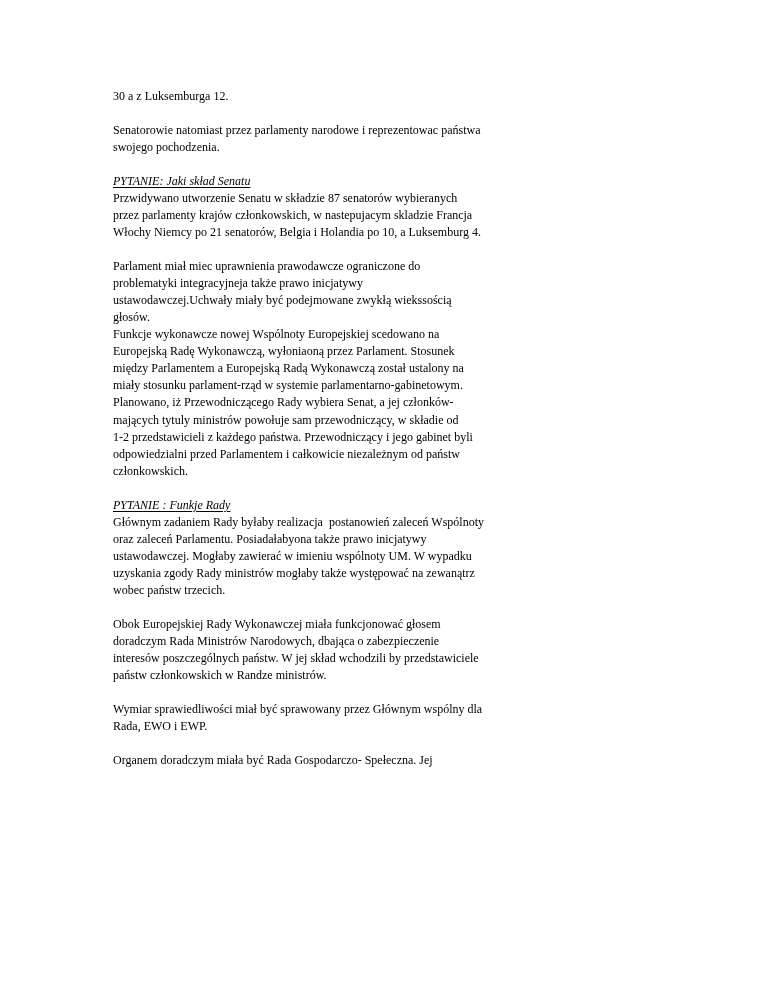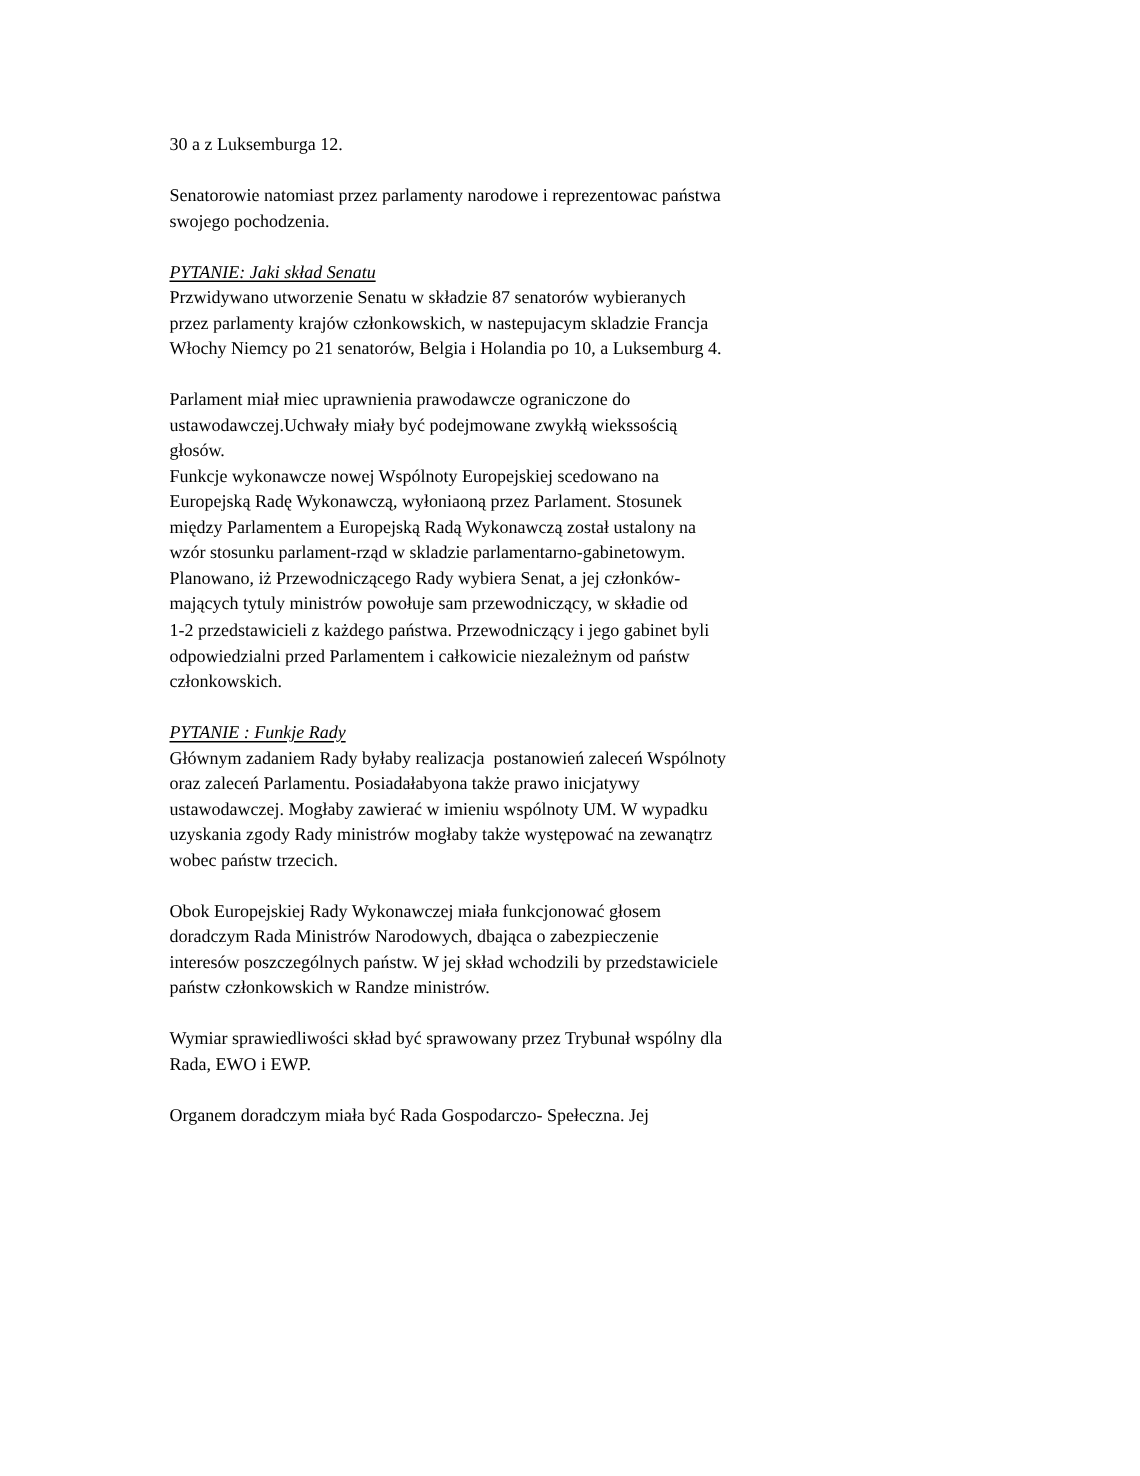--- a/index.html
+++ b/index.html
@@ -63,26 +63,27 @@
         <div class="line heading-underline">PYTANIE: Jaki skład Senatu</div>
       </div>
       <div class="para">
         <div class="line">Przwidywano utworzenie Senatu w składzie 87 senatorów wybieranych</div>
         <div class="line">przez parlamenty krajów członkowskich, w nastepujacym skladzie Francja</div>
         <div class="line">Włochy Niemcy po 21 senatorów, Belgia i Holandia po 10, a Luksemburg 4.</div>
       </div>
       <div class="spacer"></div>
       <div class="para">
         <div class="line">Parlament miał miec uprawnienia prawodawcze ograniczone do</div>
+        <div class="line">problematyki integracyjneja także prawo inicjatywy</div>
         <div class="line">ustawodawczej.Uchwały miały być podejmowane zwykłą wiekssością</div>
         <div class="line">głosów.</div>
         <div class="line">Funkcje wykonawcze nowej Wspólnoty Europejskiej scedowano na</div>
         <div class="line">Europejską Radę Wykonawczą, wyłoniaoną przez Parlament. Stosunek</div>
         <div class="line">między Parlamentem a Europejską Radą Wykonawczą został ustalony na</div>
-        <div class="line">wzór stosunku parlament-rząd w skladzie parlamentarno-gabinetowym.</div>
+        <div class="line">miały stosunku parlament-rząd w systemie parlamentarno-gabinetowym.</div>
         <div class="line">Planowano, iż Przewodniczącego Rady wybiera Senat, a jej członków-</div>
         <div class="line">mających tytuly ministrów powołuje sam przewodniczący, w składie od</div>
         <div class="line">1-2 przedstawicieli z każdego państwa. Przewodniczący i jego gabinet byli</div>
         <div class="line">odpowiedzialni przed Parlamentem i całkowicie niezależnym od państw</div>
         <div class="line">członkowskich.</div>
       </div>
       <div class="spacer"></div>
       <div class="para">
         <div class="line heading-underline">PYTANIE : Funkje Rady</div>
       </div>
@@ -95,21 +96,21 @@
       </div>
       <div class="spacer"></div>
       <div class="para">
         <div class="line">Obok Europejskiej Rady Wykonawczej miała funkcjonować głosem</div>
         <div class="line">doradczym Rada Ministrów Narodowych, dbająca o zabezpieczenie</div>
         <div class="line">interesów poszczególnych państw. W jej skład wchodzili by przedstawiciele</div>
         <div class="line">państw członkowskich w Randze ministrów.</div>
       </div>
       <div class="spacer"></div>
       <div class="para">
-        <div class="line">Wymiar sprawiedliwości skład być sprawowany przez Trybunał wspólny dla</div>
+        <div class="line">Wymiar sprawiedliwości miał być sprawowany przez Głównym wspólny dla</div>
         <div class="line">Rada, EWO i EWP.</div>
       </div>
       <div class="spacer"></div>
       <div class="para">
         <div class="line">Organem doradczym miała być Rada Gospodarczo- Spełeczna. Jej</div>
       </div>
     </div>
 </div>
 
 </body></html>

